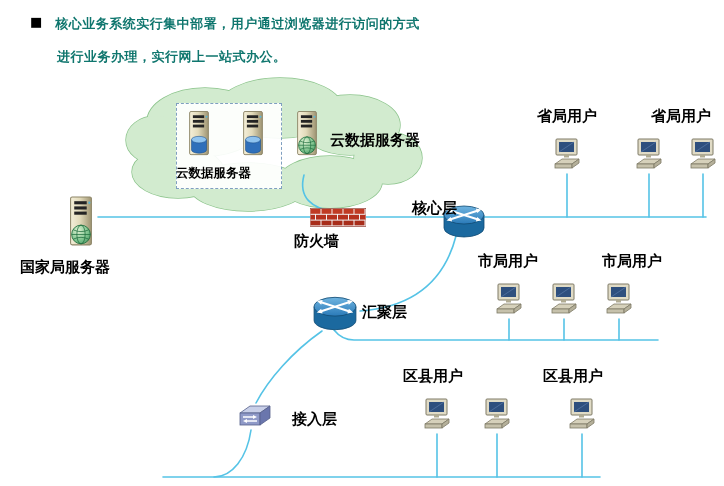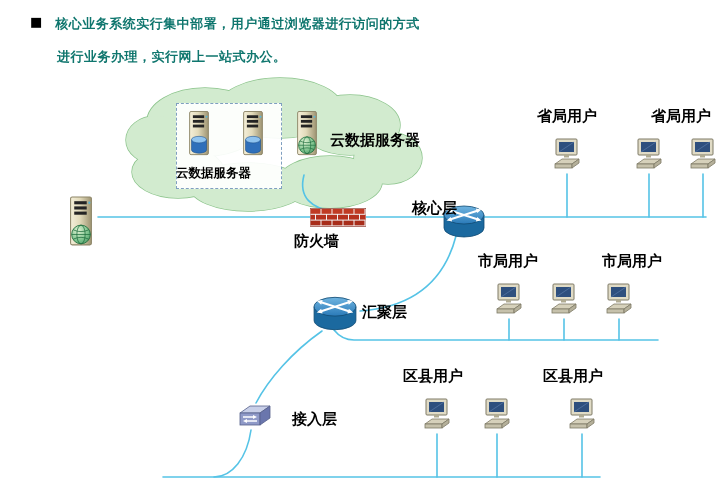--- a/index.html
+++ b/index.html
@@ -223,20 +223,21 @@
     </svg>
   <svg class="node" style="left:482px;top:398px;width:30px;height:36px" viewBox="0 0 30 36">
       <use href="#sym-pc"></use>
     </svg>
   <svg class="node" style="left:567px;top:398px;width:30px;height:36px" viewBox="0 0 30 36">
       <use href="#sym-pc"></use>
     </svg>
 
   <div class="lbl center" style="left:176px;top:165px;width:106px;font-size:12.5px">云数据服务器</div>
   <div class="lbl" style="left:330px;top:131px">云数据服务器</div>
+  <div class="lbl center" style="left:20px;top:258px;width:128px">国家局服务器</div>
   <div class="lbl center" style="left:294px;top:232px;width:50px">防火墙</div>
   <div class="lbl" style="left:412px;top:199px">核心层</div>
   <div class="lbl" style="left:362px;top:303px">汇聚层</div>
   <div class="lbl" style="left:292px;top:410px">接入层</div>
   <div class="lbl" style="left:537px;top:107px">省局用户</div>
   <div class="lbl" style="left:651px;top:107px">省局用户</div>
   <div class="lbl" style="left:478px;top:252px">市局用户</div>
   <div class="lbl" style="left:602px;top:252px">市局用户</div>
   <div class="lbl" style="left:403px;top:367px">区县用户</div>
   <div class="lbl" style="left:543px;top:367px">区县用户</div>

